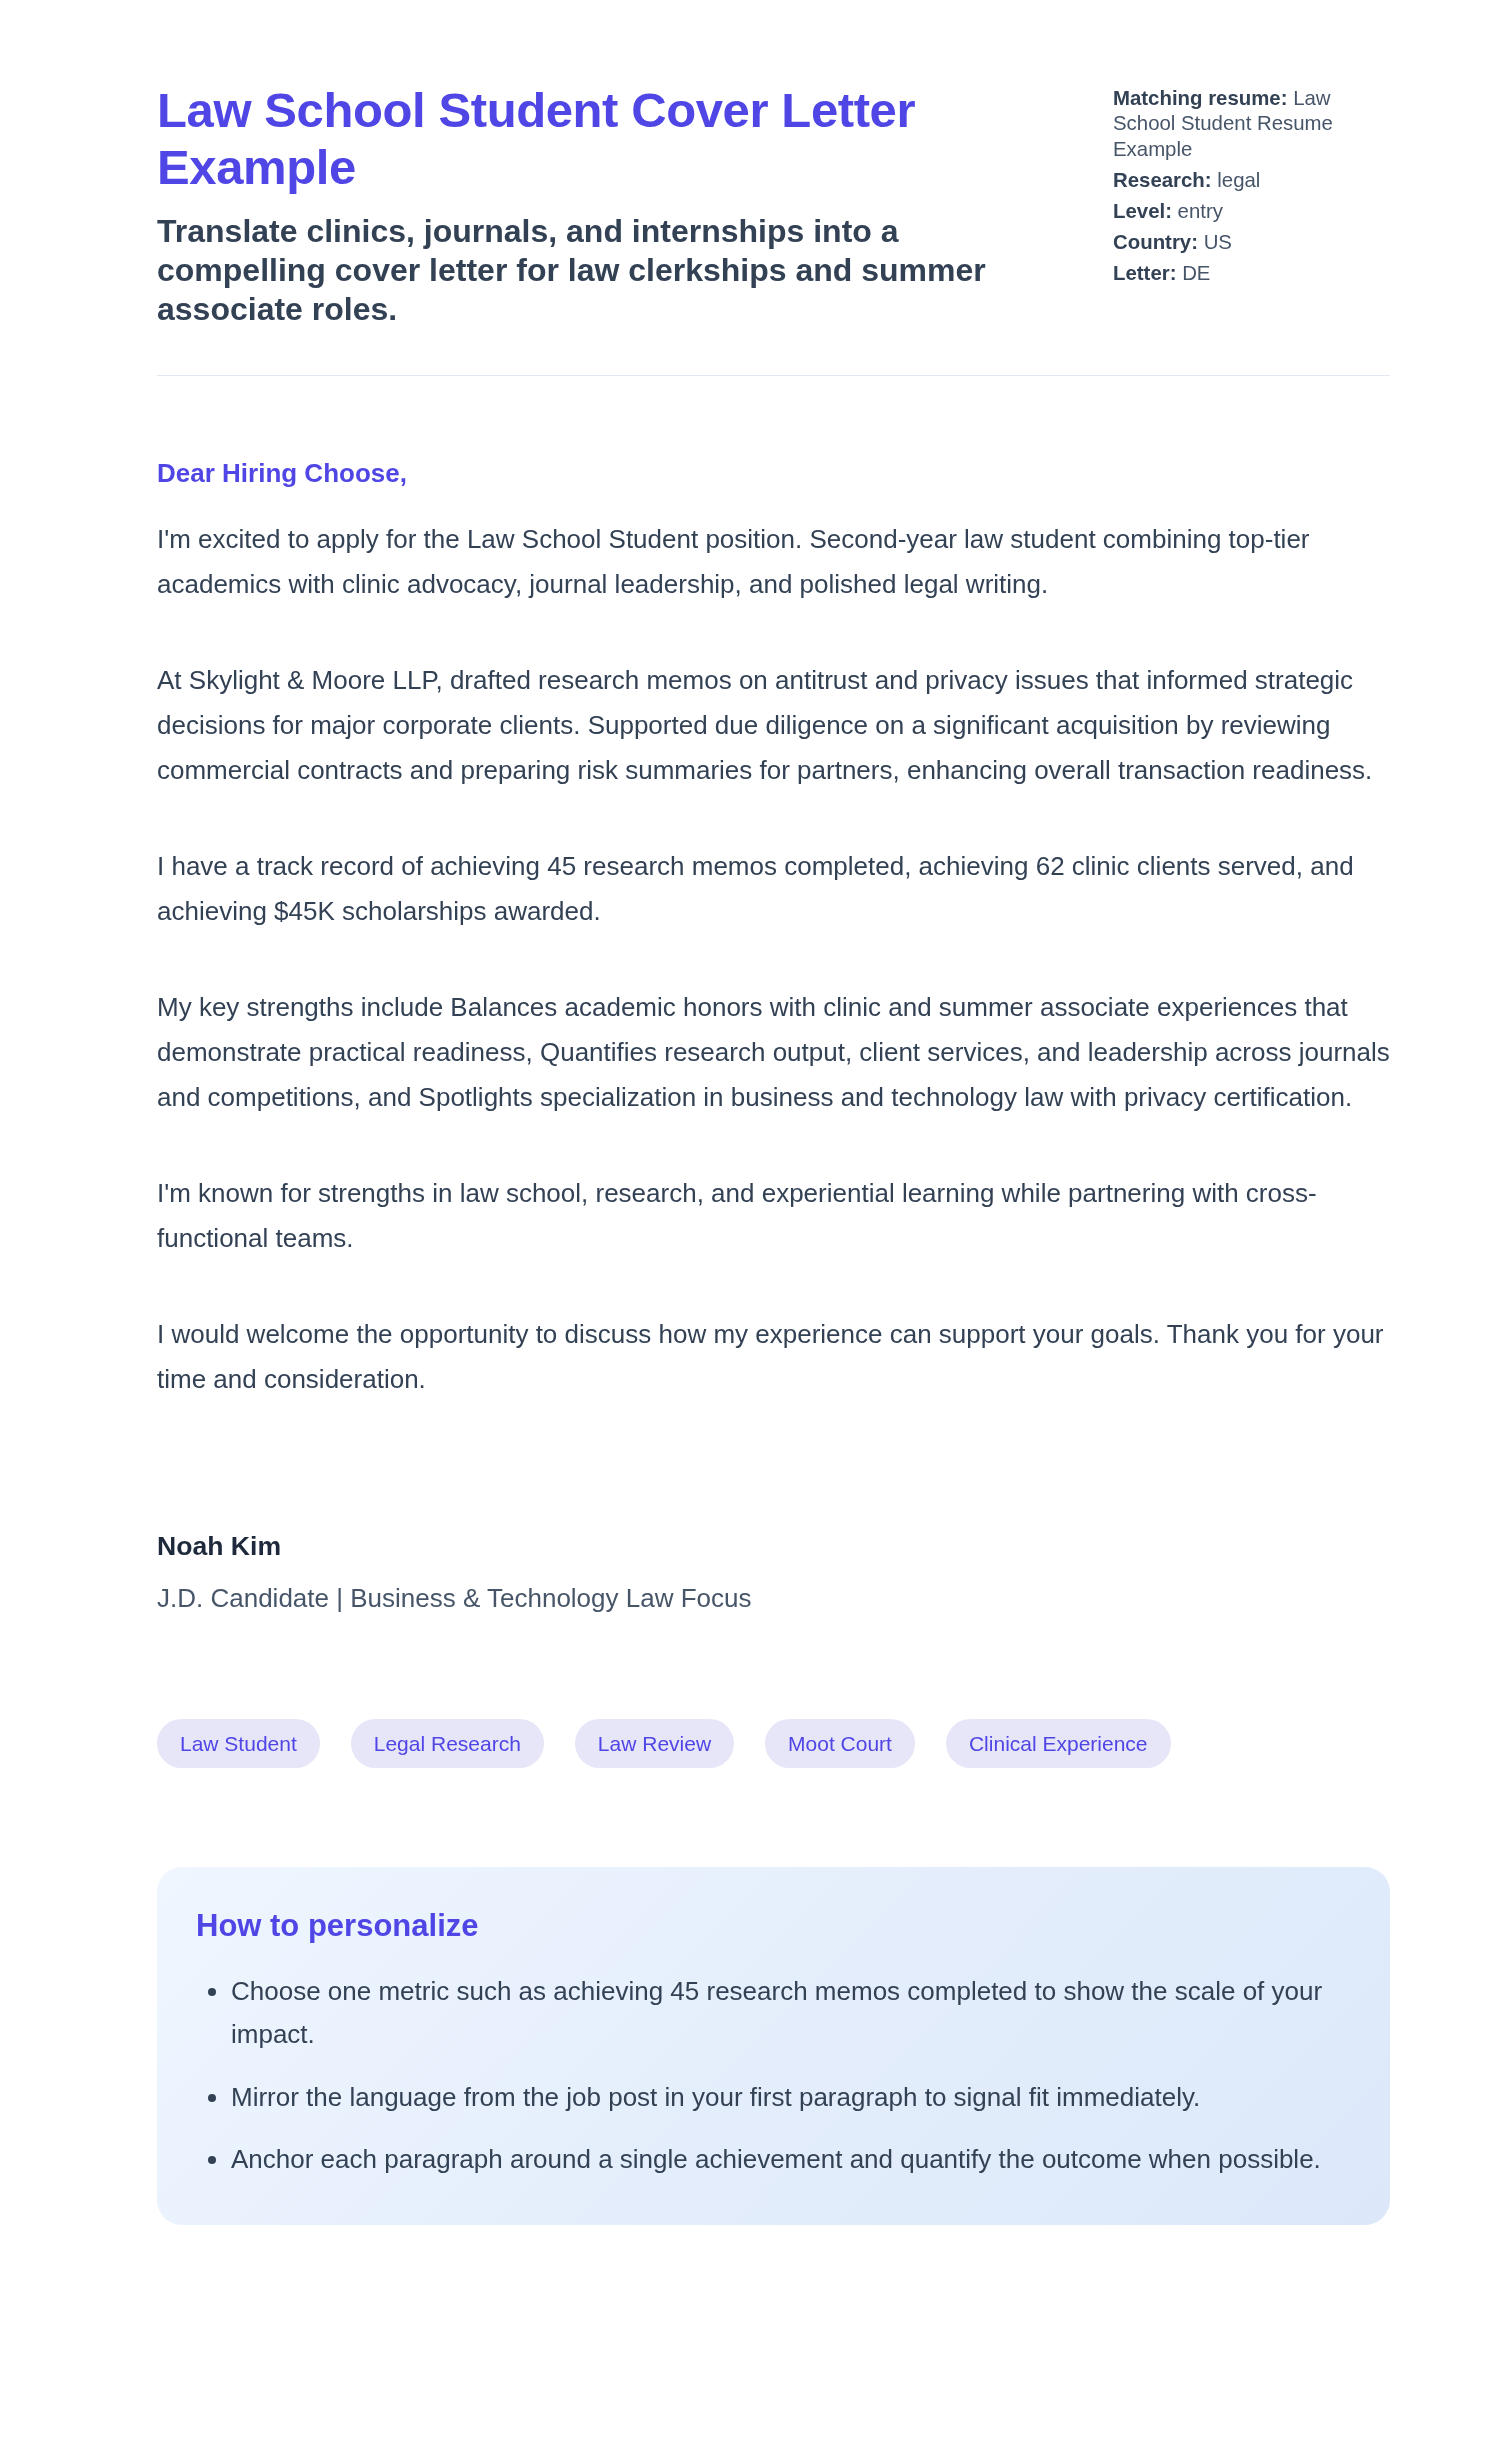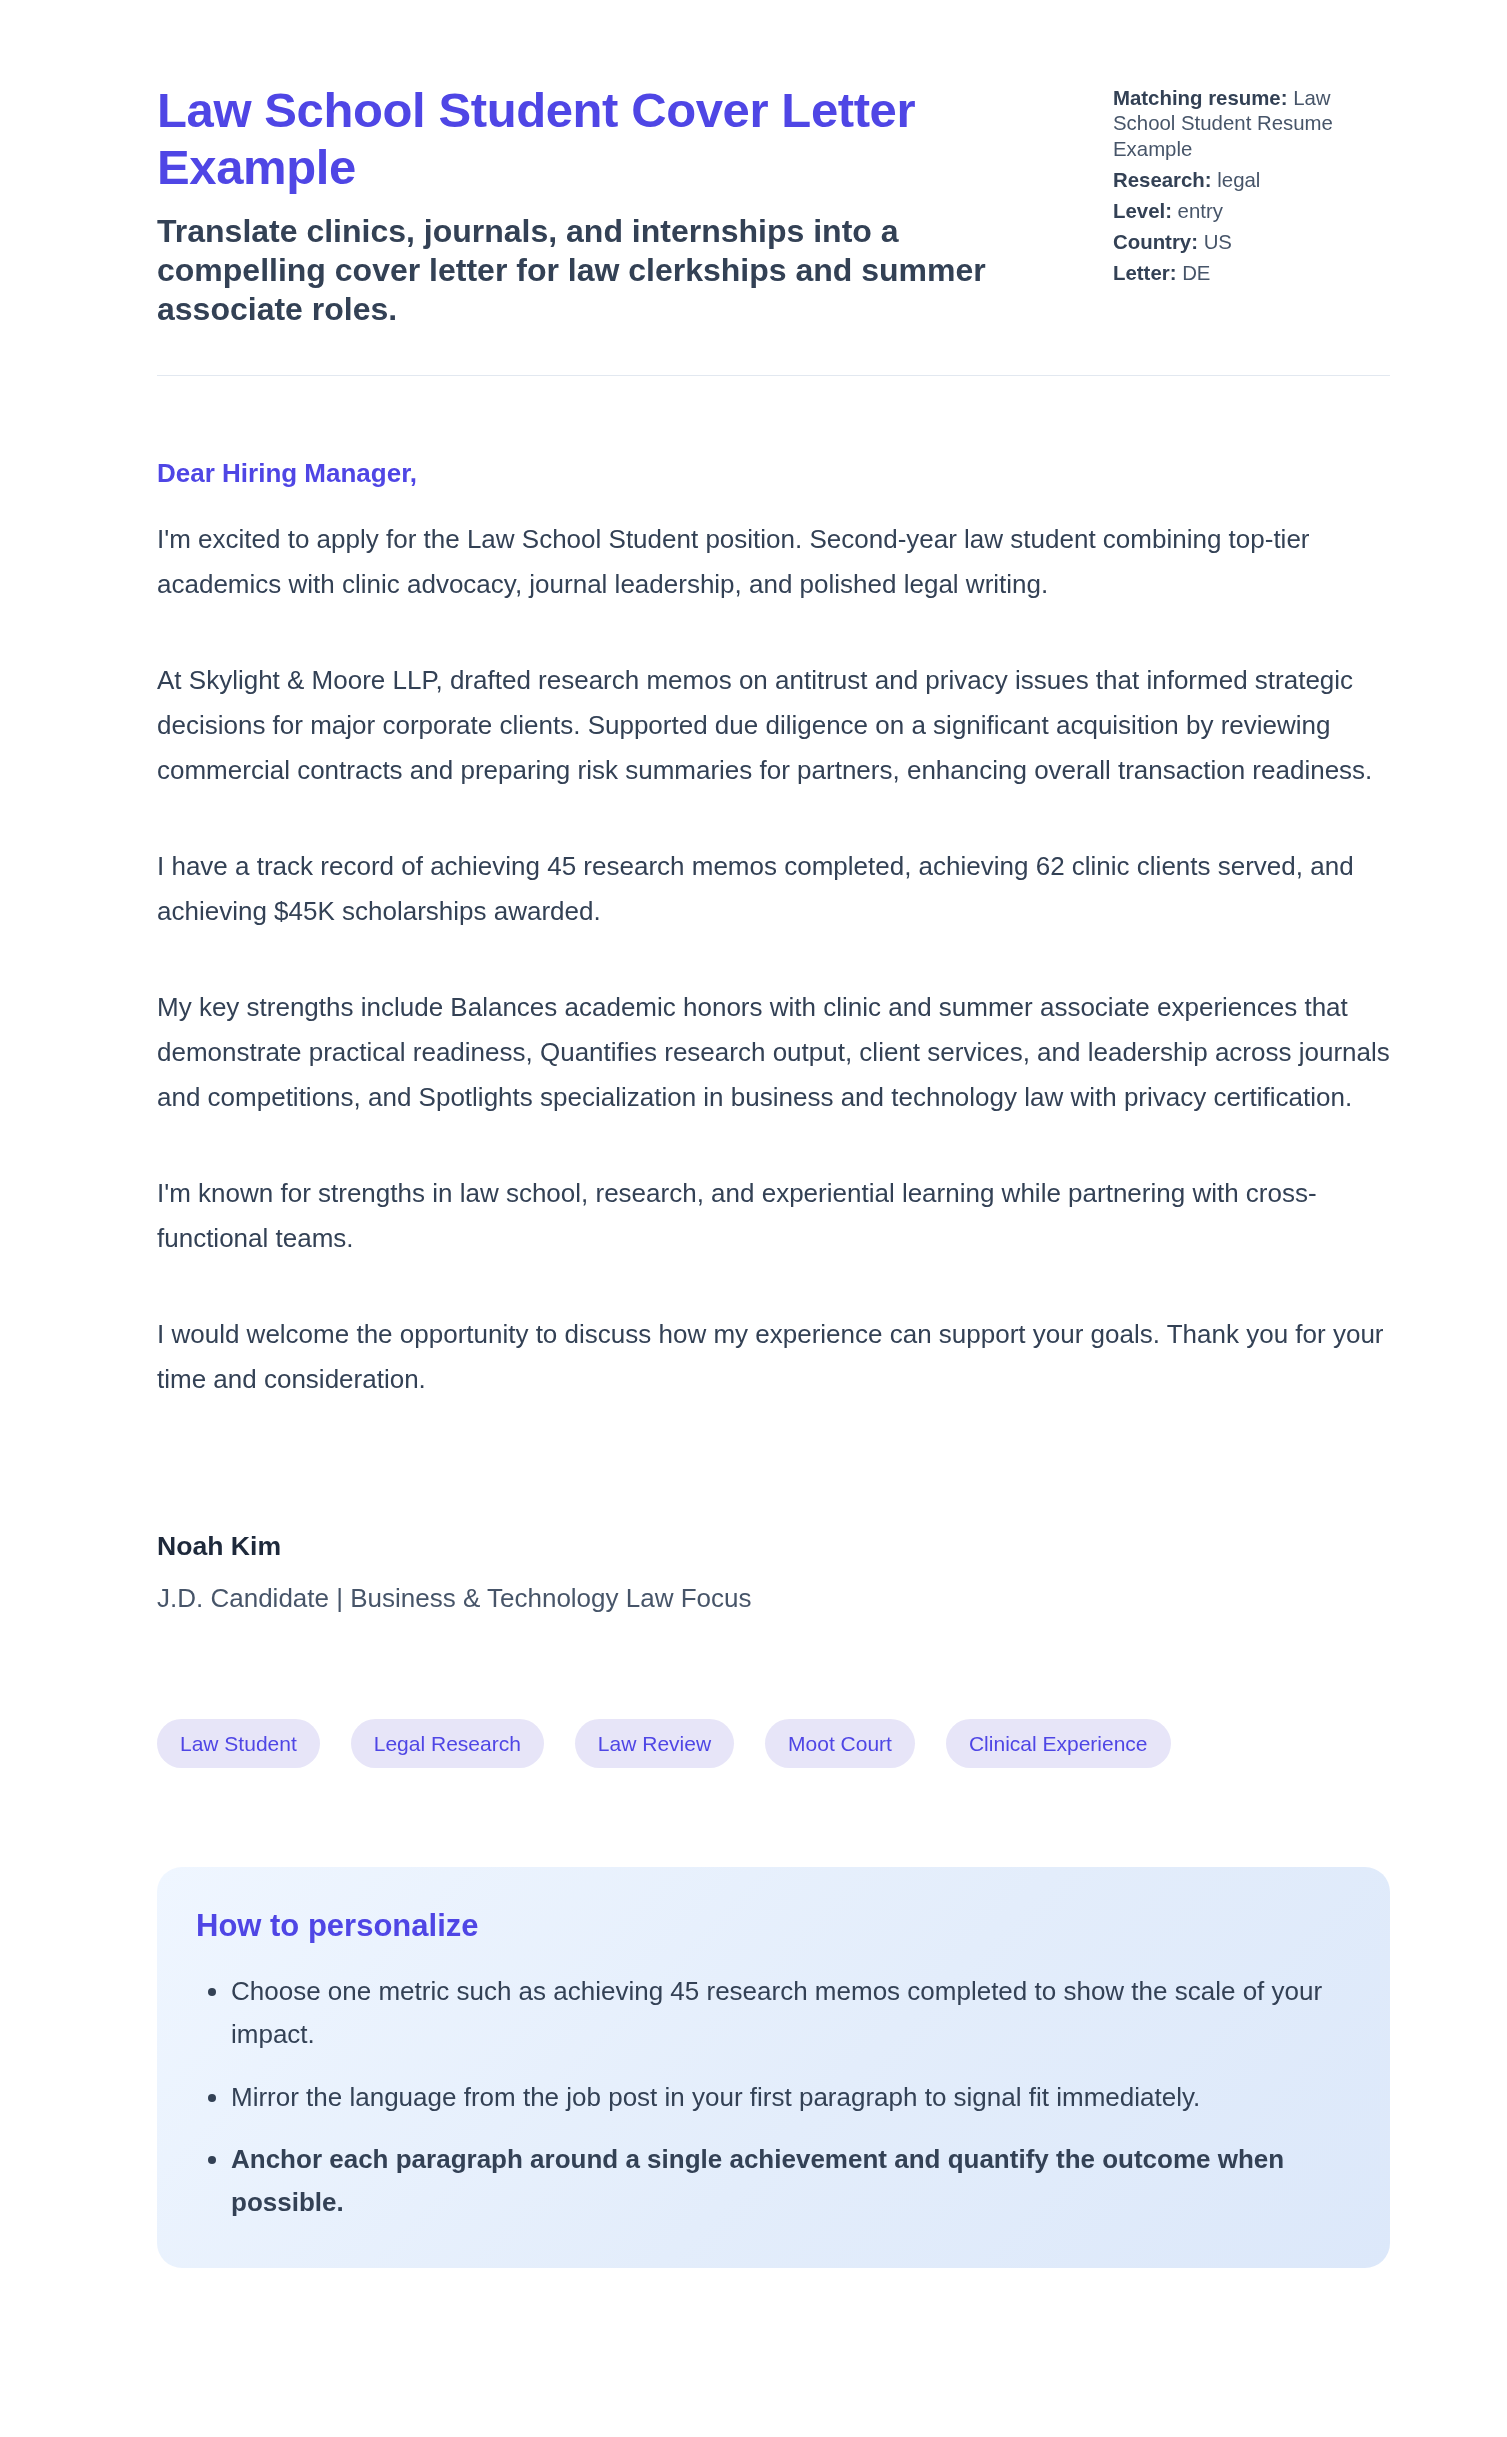--- a/index.html
+++ b/index.html
@@ -115,21 +115,21 @@
     padding-left: 35px;
   }
   .tips li {
     font-size: 26px;
     line-height: 43px;
     color: #334155;
     margin-bottom: 19.5px;
     max-width: 1117px;
   }
   .tips li::marker { color: #334155; }
-  .tips li:last-child { margin-bottom: 0; font-weight: bold; }
+  .tips li:last-child { margin-bottom: 0; }
 </style>
 </head>
 <body>
 
 <div class="page">
 
   <header class="header">
     <div class="header-left">
       <h1 class="page-title">Law School Student Cover Letter Example</h1>
       <p class="page-subtitle">Translate clinics, journals, and internships into a compelling cover letter for law clerkships and summer associate roles.</p>
@@ -154,21 +154,21 @@
       <div class="meta-row">
         <span class="meta-label">Letter:</span>
         <span class="meta-value">DE</span>
       </div>
     </aside>
   </header>
 
   <hr class="divider">
 
   <section class="letter">
-    <p class="salutation">Dear Hiring Manager,</p>
+    <p class="salutation">Dear Hiring Choose,</p>
     <p class="body-par">I'm excited to apply for the Law School Student position. Second-year law student combining top-tier academics with clinic advocacy, journal leadership, and polished legal writing.</p>
     <p class="body-par">At Skylight &amp; Moore LLP, drafted research memos on antitrust and privacy issues that informed strategic decisions for major corporate clients. Supported due diligence on a significant acquisition by reviewing commercial contracts and preparing risk summaries for partners, enhancing overall transaction readiness.</p>
     <p class="body-par">I have a track record of achieving 45 research memos completed, achieving 62 clinic clients served, and achieving $45K scholarships awarded.</p>
     <p class="body-par">My key strengths include Balances academic honors with clinic and summer associate experiences that demonstrate practical readiness, Quantifies research output, client services, and leadership across journals and competitions, and Spotlights specialization in business and technology law with privacy certification.</p>
     <p class="body-par">I'm known for strengths in law school, research, and experiential learning while partnering with cross-functional teams.</p>
     <p class="body-par">I would welcome the opportunity to discuss how my experience can support your goals. Thank you for your time and consideration.</p>
     <p class="sig-name">Noah Kim</p>
     <p class="sig-title">J.D. Candidate | Business &amp; Technology Law Focus</p>
   </section>
 

